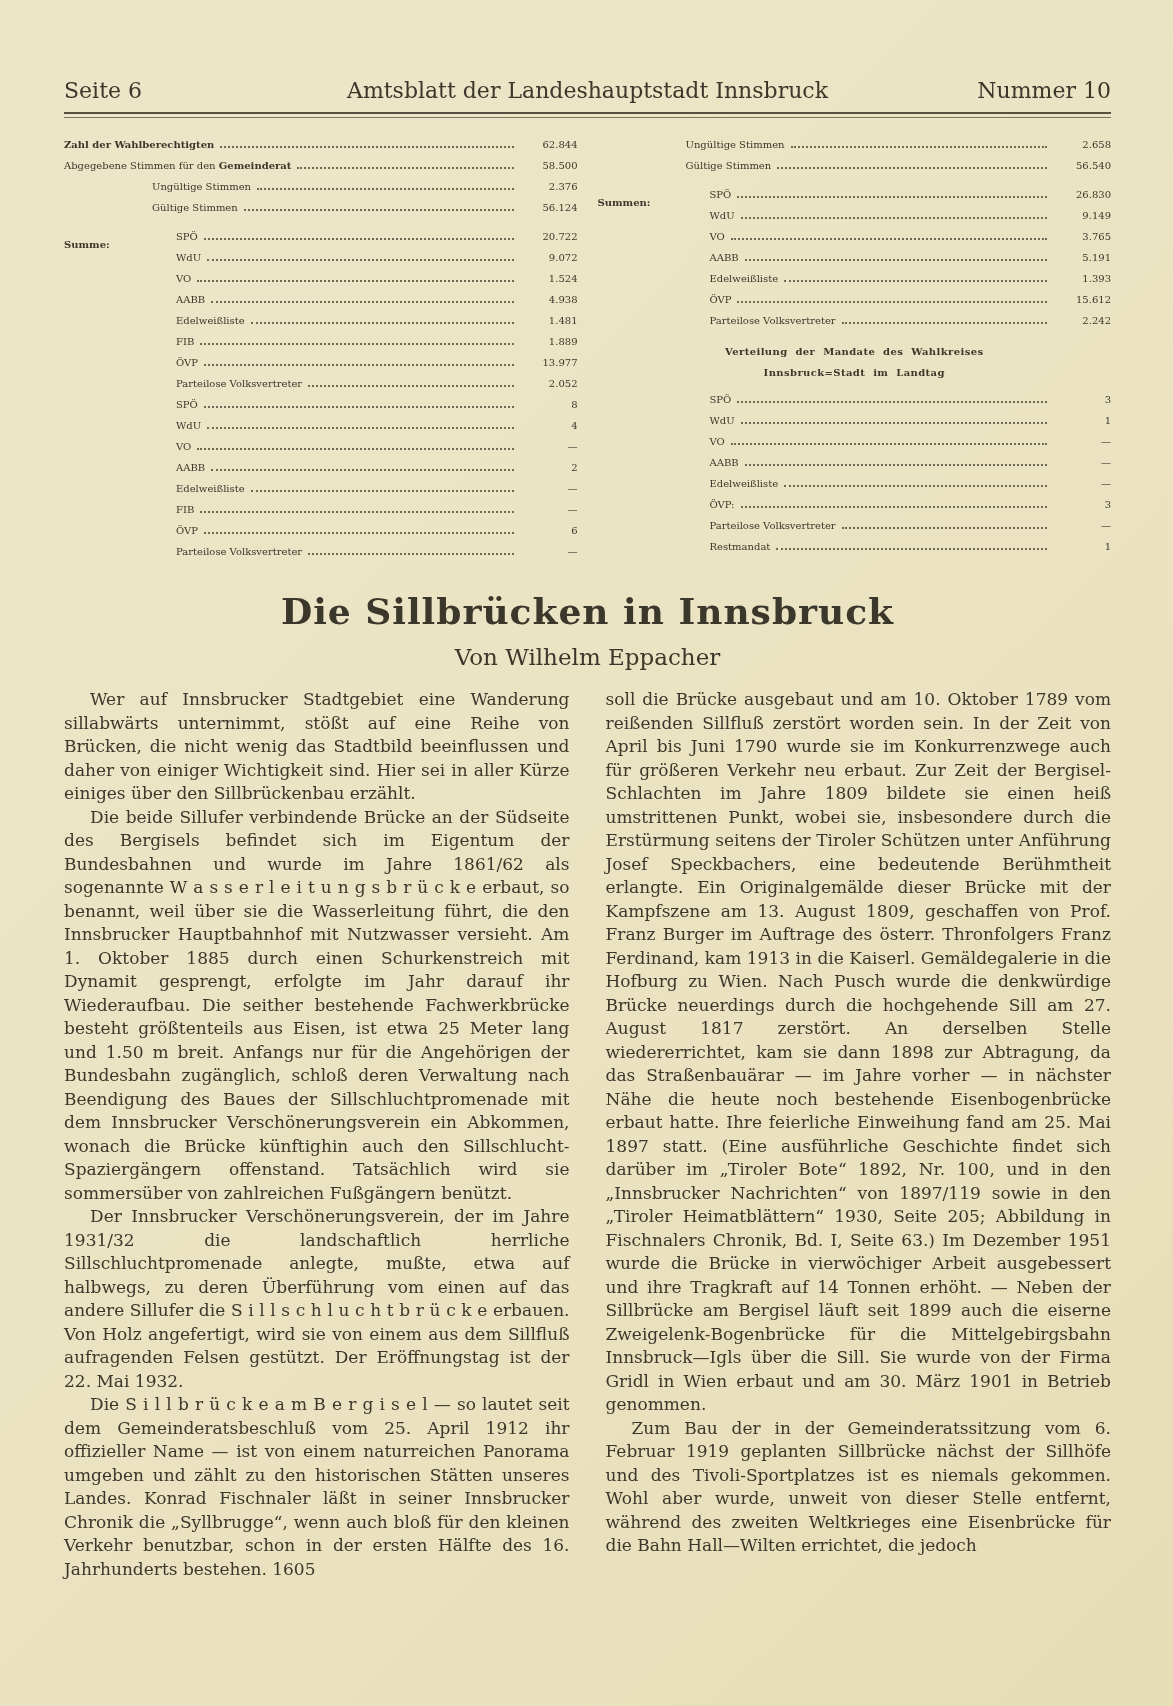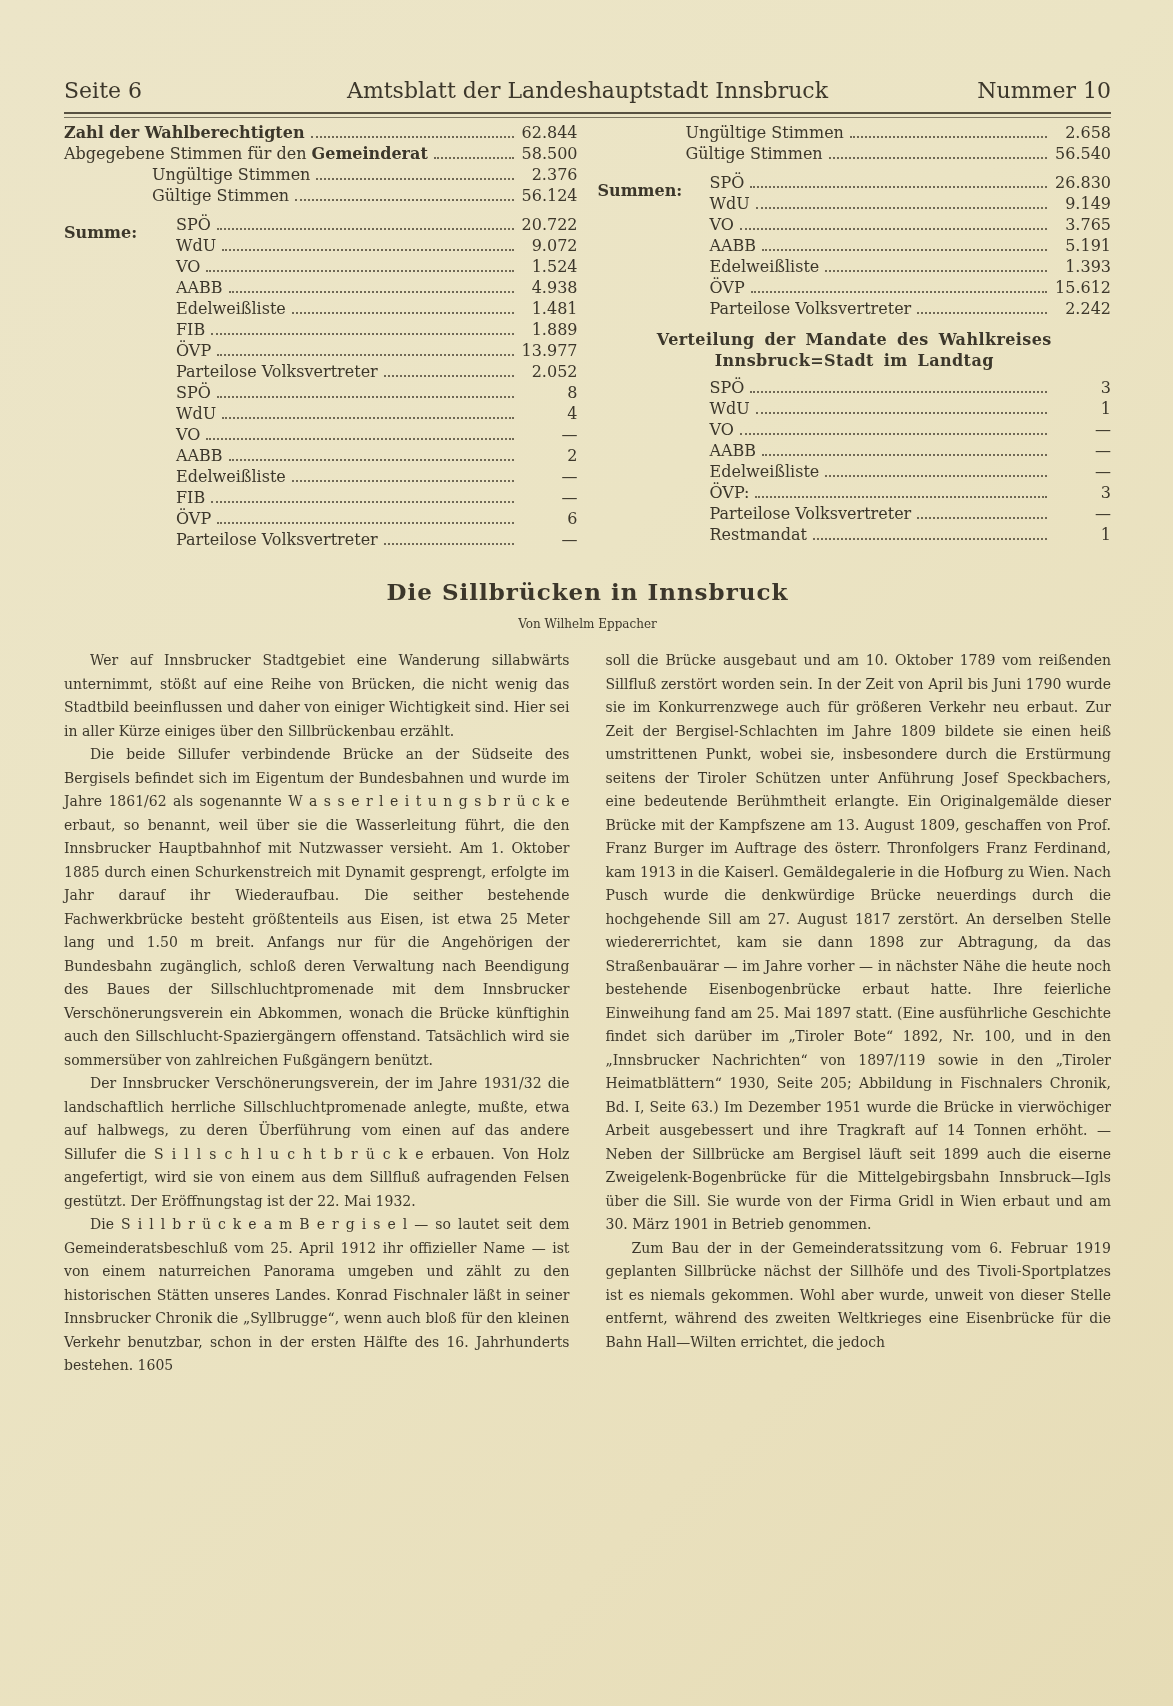--- a/index.html
+++ b/index.html
@@ -17,38 +17,38 @@
     color:#3c372b;
     overflow:hidden;
   }
   
   .hdr{position:relative;height:24px;font-size:22px;}
   .hdr .hl{position:absolute;left:0;top:0;}
   .hdr .hc{position:absolute;left:0;right:0;top:0;text-align:center;}
   .hdr .hr{position:absolute;right:0;top:0;}
   .rule{margin-top:10px;height:3px;border-top:2px solid rgba(62,56,42,.85);border-bottom:1px solid rgba(62,56,42,.65);}
   
-  .stats{display:flex;gap:20px;margin-top:4px;font-size:16px;line-height:21px;}
+  .stats{display:flex;gap:20px;margin-top:16px;font-size:10px;line-height:21px;}
   .scol{flex:1;min-width:0;}
   .b{font-weight:bold;}
   .srow{display:flex;align-items:baseline;}
   .slbl{white-space:nowrap;}
   .dots{flex:1;border-bottom:2px dotted rgba(62,56,42,.72);margin:0 6px 4px 6px;min-width:12px;}
   .sval{min-width:58px;text-align:right;white-space:nowrap;}
   .ind1{padding-left:88px;}
   .sumwrap{position:relative;margin-top:8px;}
   .sumlabel{position:absolute;left:0;top:8px;}
   .plist{padding-left:112px;}
   .mhead{font-weight:bold;margin:10px 0 6px;letter-spacing:.4px;word-spacing:5px;}
   .mhead-c{font-weight:bold;text-align:center;margin-top:10px;letter-spacing:.4px;word-spacing:4px;}
   .mhead-c2{font-weight:bold;text-align:center;margin-bottom:6px;letter-spacing:.4px;word-spacing:4px;}
   
-  .title{margin-top:28px;text-align:center;font-size:23px;font-weight:bold;letter-spacing:1px;}
-  .byline{margin-top:12px;text-align:center;font-size:12px;}
-  .bodycols{display:flex;gap:36px;margin-top:18px;font-size:14px;line-height:23.5px;text-align:justify;}
+  .title{margin-top:28px;text-align:center;font-size:36px;font-weight:bold;letter-spacing:1px;}
+  .byline{margin-top:12px;text-align:center;font-size:23px;}
+  .bodycols{display:flex;gap:36px;margin-top:18px;font-size:17px;line-height:23.5px;text-align:justify;}
   .bodycol{flex:1;min-width:0;}
   .bodycol p{margin:0;text-indent:26px;}
   .bodycol[data-name="article-column-right"] p:first-of-type{text-indent:0;}
 </style>
 </head>
 <body>
 
 <div class="page" data-name="gazette-page">
 
   <div class="hdr" data-name="page-header">

